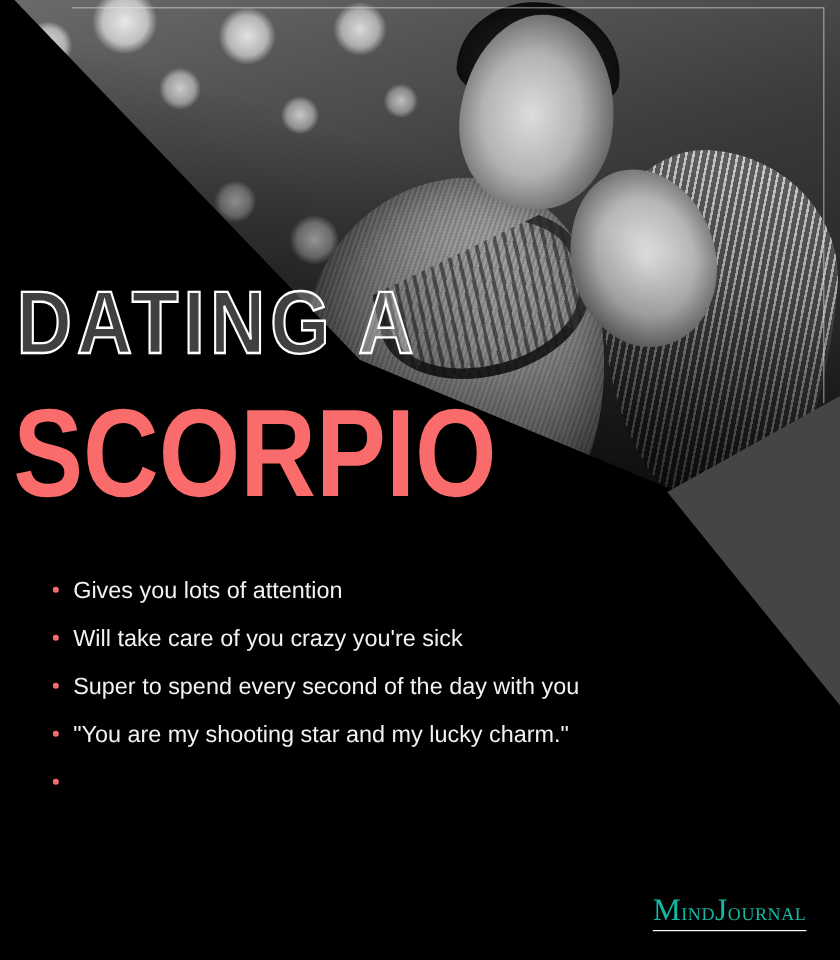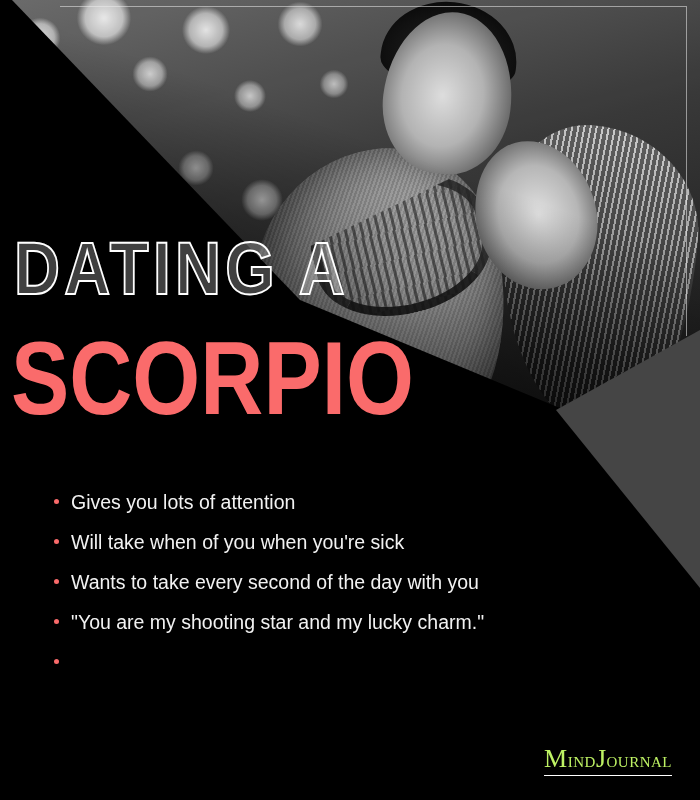--- a/index.html
+++ b/index.html
@@ -188,21 +188,21 @@
     white-space: nowrap;
   }
 
   
   .bullets {
     position: absolute;
     left: 42px;
     top: 478px;
     width: 600px;
     list-style: none;
-    margin: 12px;
+    margin: 2px;
     padding: 0;
   }
   .bullets li {
     position: relative;
     padding-left: 17px;
     margin: 0 0 16px 0;
     font-size: 19.5px;
     line-height: 24px;
     color: #f2f2f2;
     font-family: "Liberation Sans", sans-serif;
@@ -219,21 +219,21 @@
     background: #fa6b6b;
   }
 
   
   .logo {
     position: absolute;
     right: 28px;
     bottom: 24px;
     text-align: right;
     font-family: "Liberation Serif", serif;
-    color: #bef264;
+    color: #14b8a6;
     margin-left: 45px;
   }
   .logo .wordmark {
     font-size: 21px;
     letter-spacing: .5px;
     line-height: 1;
     font-variant: small-caps;
     text-transform: lowercase;
     white-space: nowrap;
   }
@@ -275,25 +275,25 @@
 
   <div class="headline-solid">SCORPIO</div>
 
   <ul class="bullets">
     <li>
       <span class="dot"></span>
       <span>Gives you lots of attention</span>
     </li>
     <li>
       <span class="dot"></span>
-      <span>Will take when of you when you're sick</span>
-    </li>
-    <li>
-      <span class="dot"></span>
-      <span>Wants to take every second of the day with you</span>
+      <span>Will take care of you crazy you're sick</span>
+    </li>
+    <li>
+      <span class="dot"></span>
+      <span>Super to spend every second of the day with you</span>
     </li>
     <li>
       <span class="dot"></span>
       <span>"You are my shooting star and my lucky charm."</span>
     </li>
     <li>
       <span class="dot"></span>
     </li>
   </ul>
 

